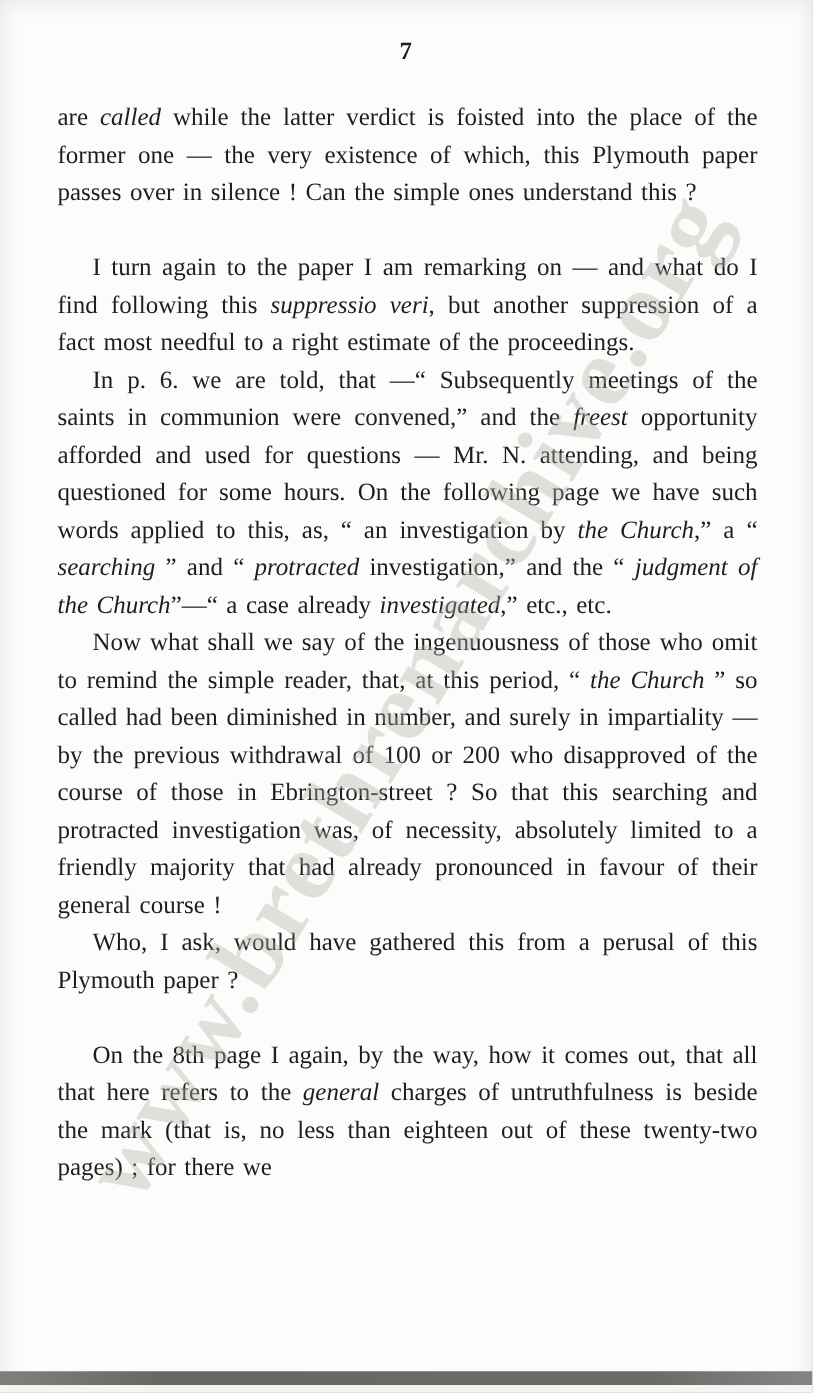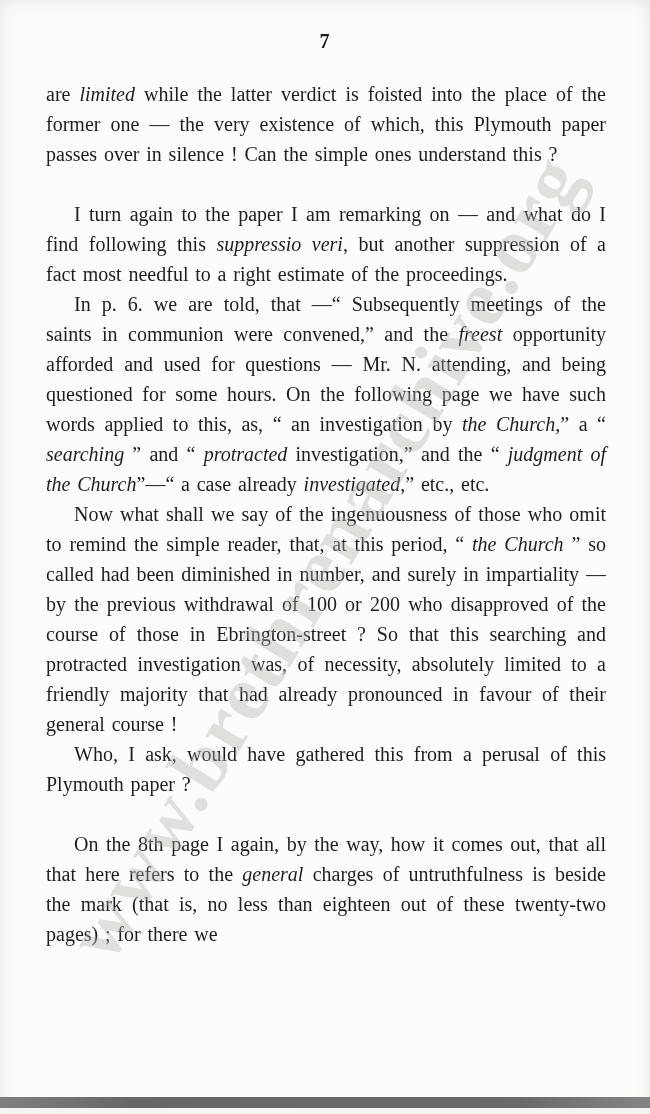--- a/index.html
+++ b/index.html
@@ -79,21 +79,21 @@
 </style>
 </head>
 <body>
 
 <div class="page">
   <div class="watermark">www.brethrenarchive.org</div>
 
   <div class="page-number">7</div>
 
   <div class="page-body">
-      <p><span>are </span><span class="it">limited</span><span> while the latter verdict is foisted into the place of the former one — the very existence of which, this Plymouth paper passes over in silence !  Can the simple ones understand this ?</span></p>
+      <p><span>are </span><span class="it">called</span><span> while the latter verdict is foisted into the place of the former one — the very existence of which, this Plymouth paper passes over in silence !  Can the simple ones understand this ?</span></p>
       <p class="indent space-before"><span>I turn again to the paper I am remarking on — and what do I find following this </span><span class="it">suppressio veri</span><span>, but another suppression of a fact most needful to a right estimate of the proceedings.</span></p>
       <p class="indent"><span>In p. 6. we are told, that —“ Subsequently meetings of the saints in communion were convened,” and the </span><span class="it">freest</span><span> opportunity afforded and used for questions — Mr. N. attending, and being questioned for some hours.  On the following page we have such words applied to this, as, “ an investigation by </span><span class="it">the Church</span><span>,” a “ </span><span class="it">searching</span><span> ” and “ </span><span class="it">protracted</span><span> investigation,” and the “ </span><span class="it">judgment of the Church</span><span>”—“ a case already </span><span class="it">investigated</span><span>,” etc., etc.</span></p>
       <p class="indent"><span>Now what shall we say of the ingenuousness of those who omit to remind the simple reader, that, at this period, “ </span><span class="it">the Church</span><span> ” so called had been diminished in number, and surely in impartiality — by the previous withdrawal of 100 or 200 who disapproved of the course of those in Ebrington-street ?  So that this searching and protracted investigation was, of necessity, absolutely limited to a friendly majority that had already pronounced in favour of their general course !</span></p>
       <p class="indent"><span>Who, I ask, would have gathered this from a perusal of this Plymouth paper ?</span></p>
       <p class="indent space-before"><span>On the 8th page I again, by the way, how it comes out, that all that here refers to the </span><span class="it">general</span><span> charges of untruthfulness is beside the mark (that is, no less than eighteen out of these twenty-two pages) ; for there we</span></p>
     </div>
 
   <div class="scan-edge-bottom-white"></div>
   <div class="scan-edge-bottom"></div>
 </div>

